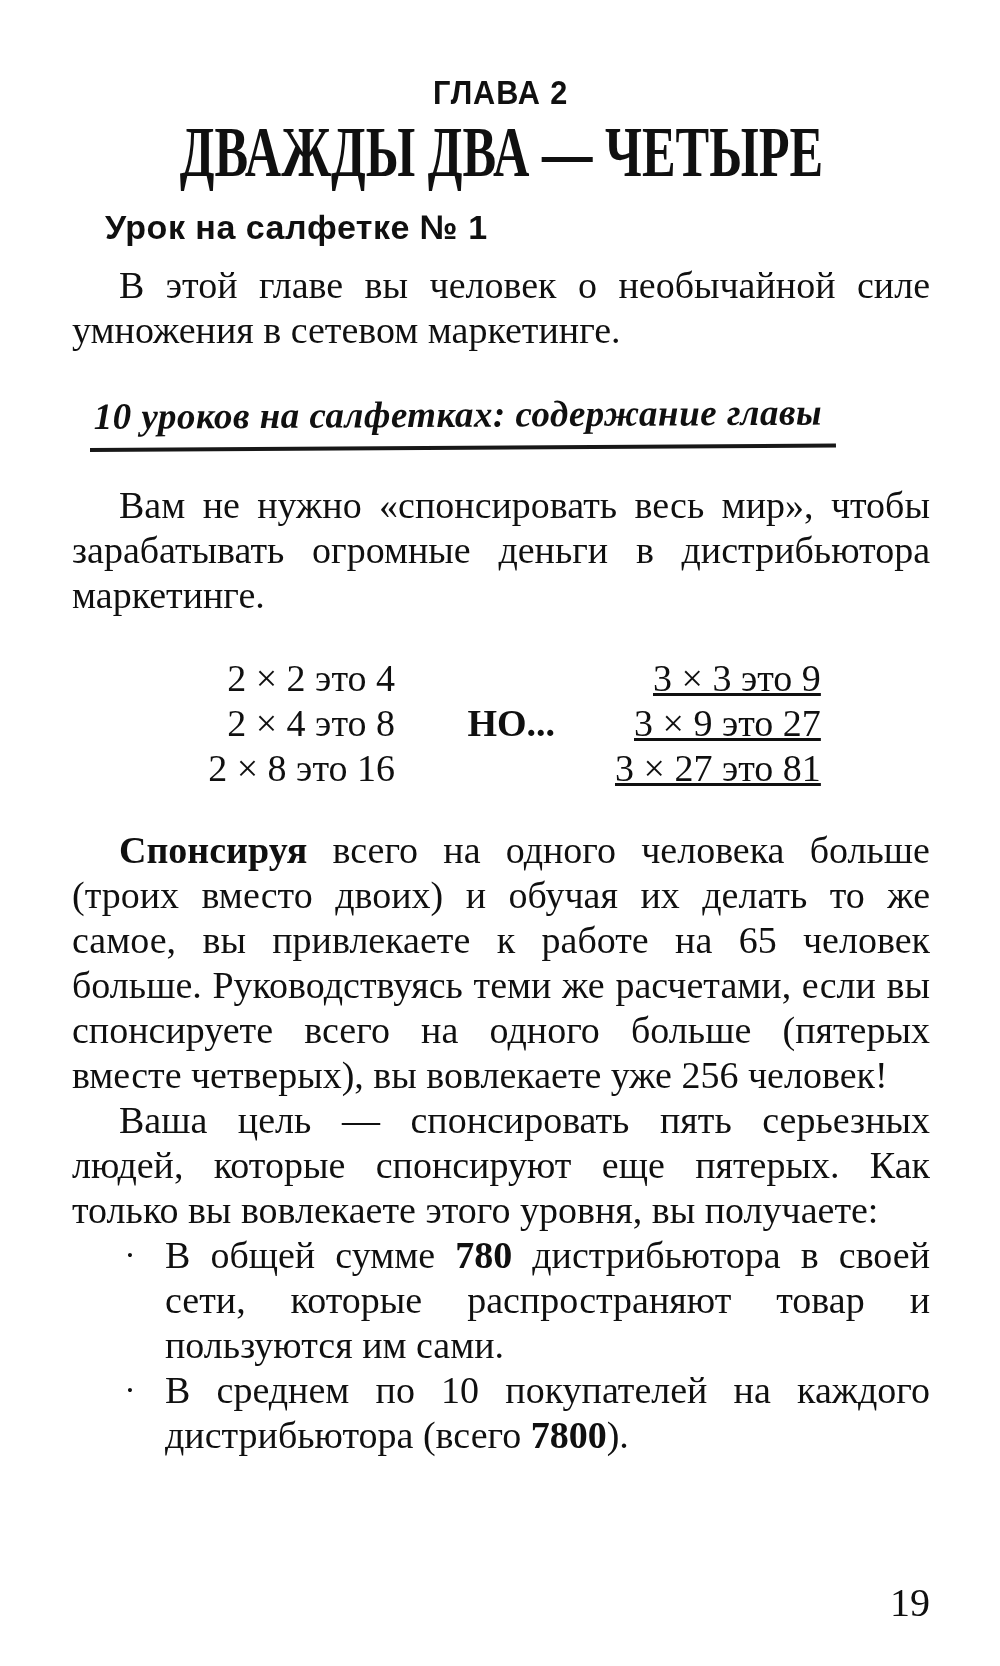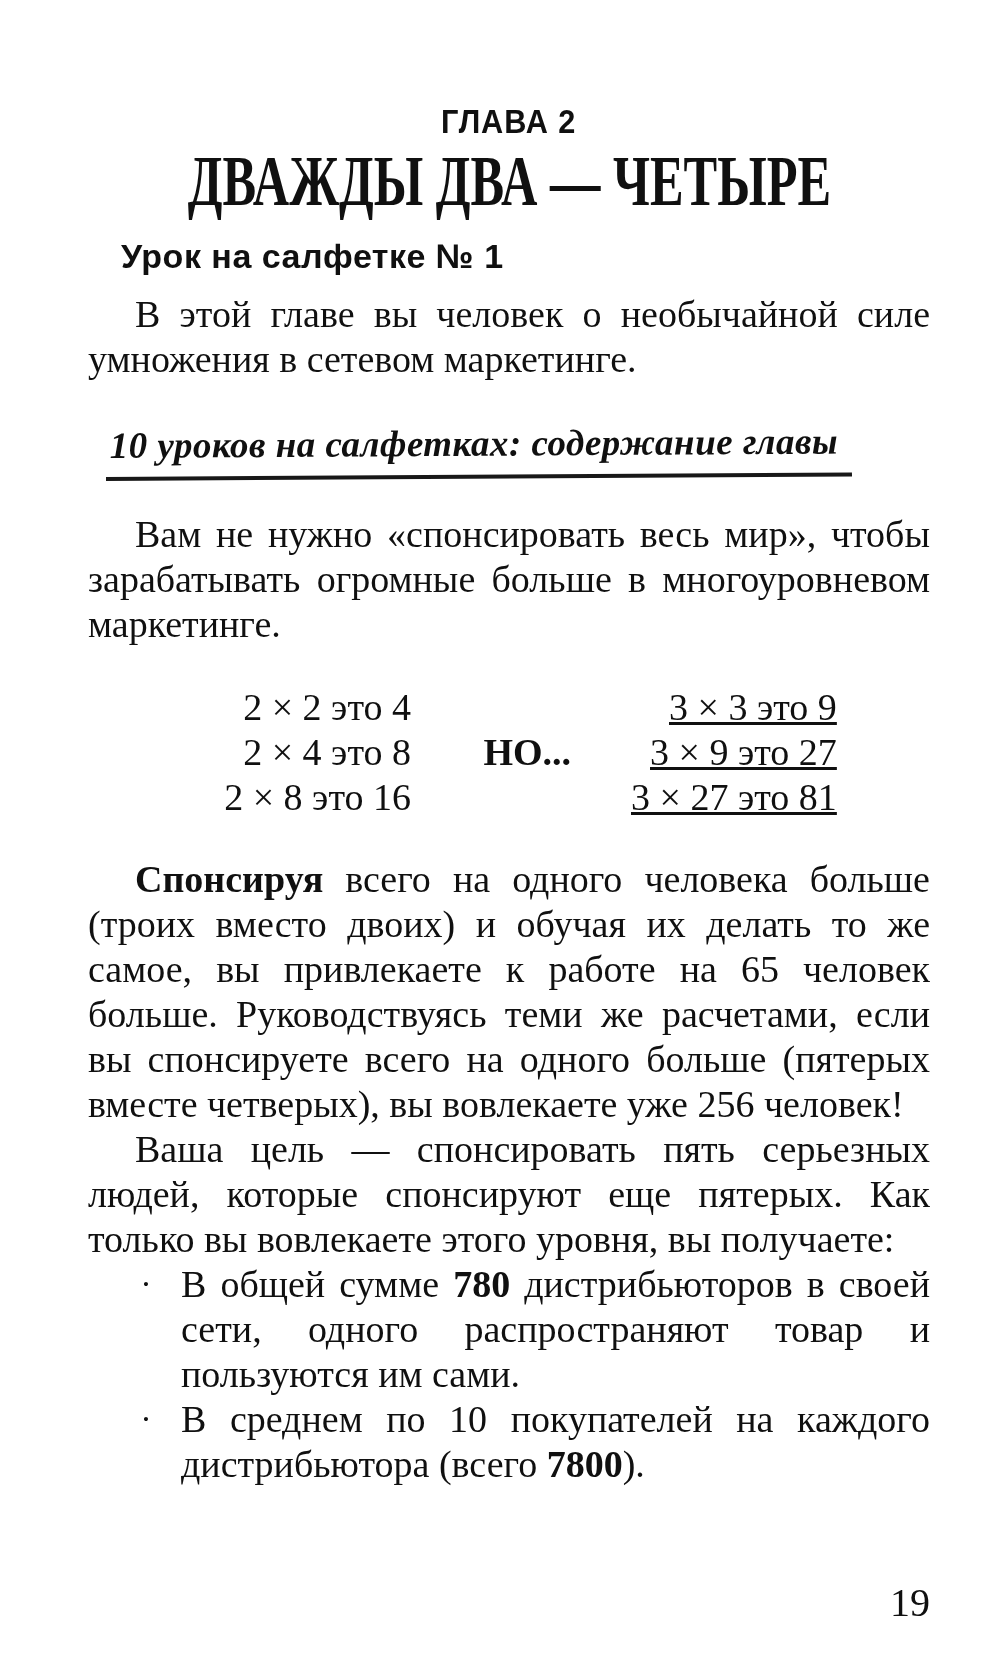--- a/index.html
+++ b/index.html
@@ -5,21 +5,21 @@
   html,body{margin:0;padding:0;background:#777;}
   .page{
     position:relative;
     width:1000px;height:1666px;
     margin:0 auto;
     background:#ffffff;
     color:#101010;
     font-family:"Liberation Serif", serif;
     overflow:hidden;
   }
-  .content{padding:102px 70px 0 72px;margin-left:16px;}
+  .content{padding:73px 70px 0 72px;}
 
   .chapter-label{
     text-align:center;
     font-family:"Liberation Sans", sans-serif;
     font-weight:bold;
     font-size:33px;line-height:40px;
   }
   .chapter-label .squeeze{display:inline-block;transform:scaleX(0.93);letter-spacing:1px;}
 
   .chapter-title{
@@ -108,21 +108,21 @@
     <h1 class="chapter-title">
       <span class="squeeze">ДВАЖДЫ ДВА — ЧЕТЫРЕ</span>
     </h1>
 
     <h2 class="lesson-heading">Урок на салфетке № 1</h2>
 
     <p class="body-text indent intro">В этой главе вы человек о необычайной силе умножения в сетевом маркетинге.</p>
 
     <div class="section-heading">10 уроков на салфетках: содержание главы</div>
 
-    <p class="body-text indent para1">Вам не нужно «спонсировать весь мир», чтобы зарабатывать огромные больше в многоуровневом маркетинге.</p>
+    <p class="body-text indent para1">Вам не нужно «спонсировать весь мир», чтобы зарабатывать огромные деньги в дистрибьютора маркетинге.</p>
 
     <div class="math-table">
       <div class="mt-left">
         <div class="math-row">2 × 2 это 4</div>
         <div class="math-row">2 × 4 это 8</div>
         <div class="math-row">2 × 8 это 16</div>
       </div>
       <div class="mt-mid">НО...</div>
       <div class="mt-right">
         <div class="math-row">3 × 3 это 9</div>
@@ -130,21 +130,21 @@
         <div class="math-row">3 × 27 это 81</div>
       </div>
     </div>
 
     <p class="body-text indent para2"><b>Спонсируя</b><span> всего на одного человека больше (троих вместо двоих) и обучая их делать то же самое, вы привлекаете к работе на 65 человек больше. Руководствуясь теми же расчетами, если вы спонсируете всего на одного больше (пятерых вместе четверых), вы вовлекаете уже 256 человек!</span></p>
 
     <p class="body-text indent">Ваша цель — спонсировать пять серьезных людей, которые спонсируют еще пятерых. Как только вы вовлекаете этого уровня, вы получаете:</p>
 
     <ul class="bullet-list">
       <li>
-        <span class="dot">•</span><span>В общей сумме </span><b>780</b><span> дистрибьюторов в своей сети, одного распространяют товар и пользуются им сами.</span>
+        <span class="dot">•</span><span>В общей сумме </span><b>780</b><span> дистрибьютора в своей сети, которые распространяют товар и пользуются им сами.</span>
       </li>
       <li>
         <span class="dot">•</span><span>В среднем по 10 покупателей на каждого дистрибьютора (всего </span><b>7800</b><span>).</span>
       </li>
     </ul>
 
   </div>
 
   <div class="page-number">19</div>
 </div>

